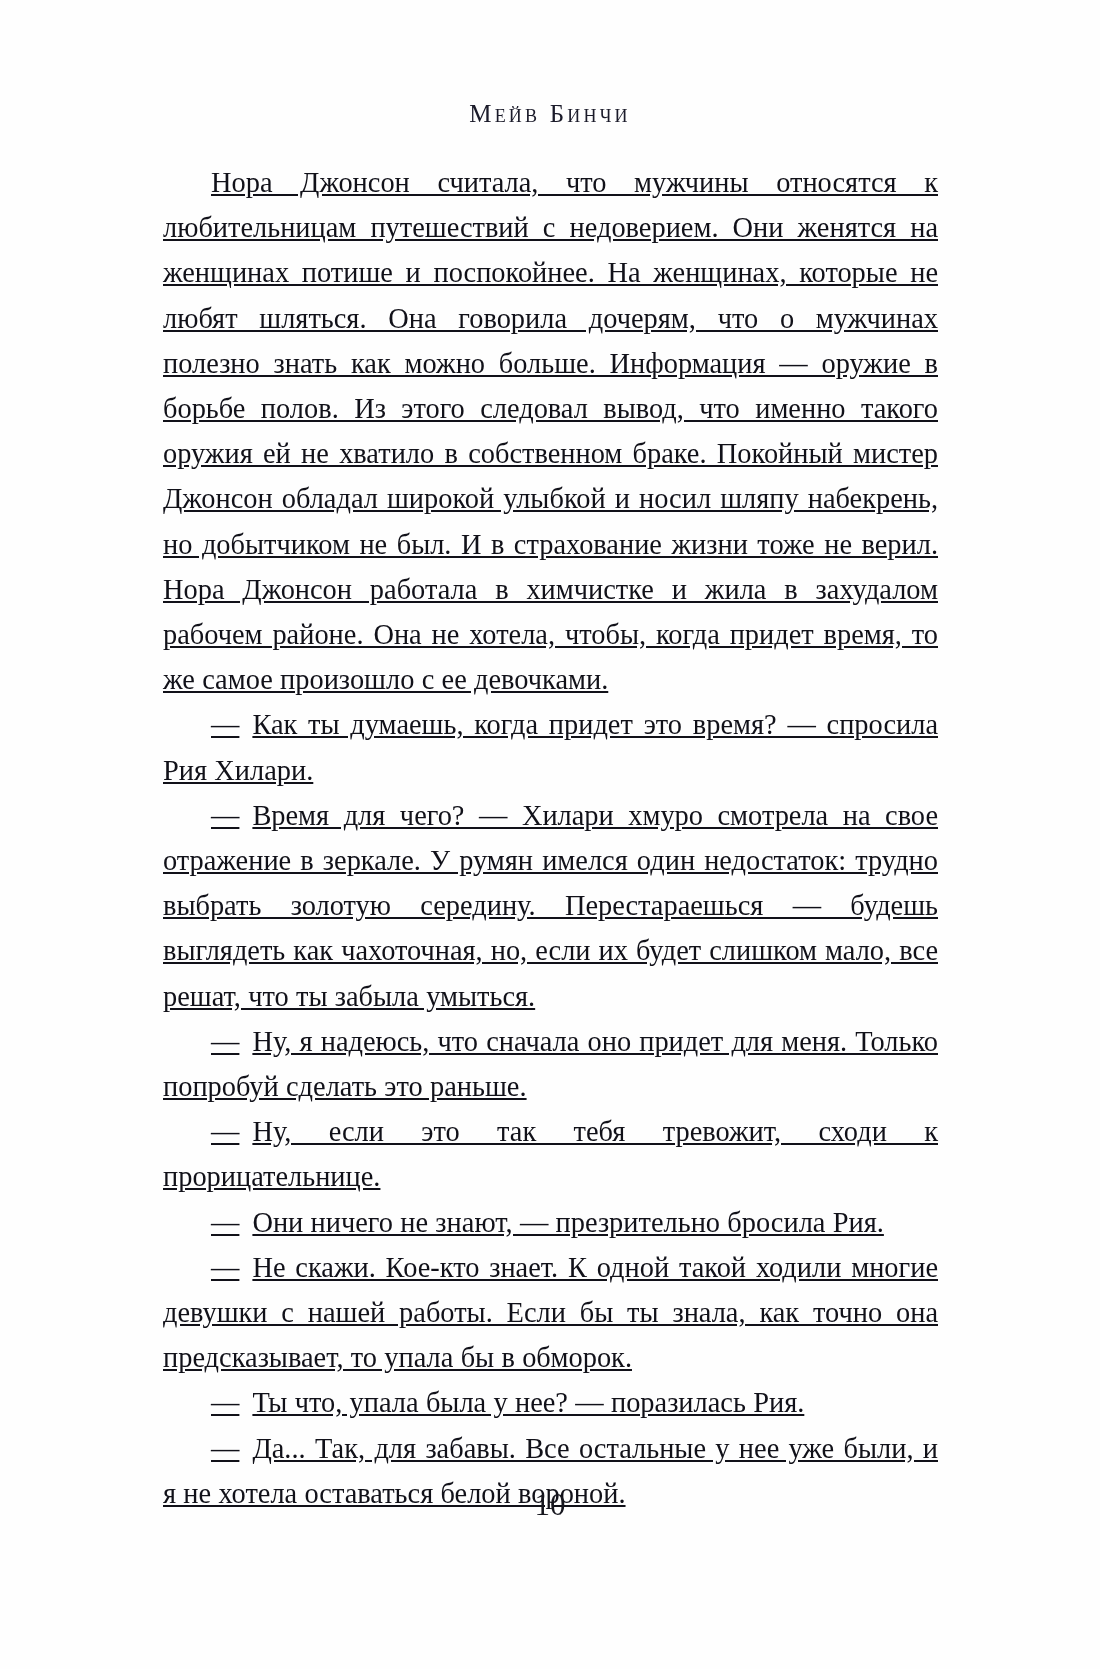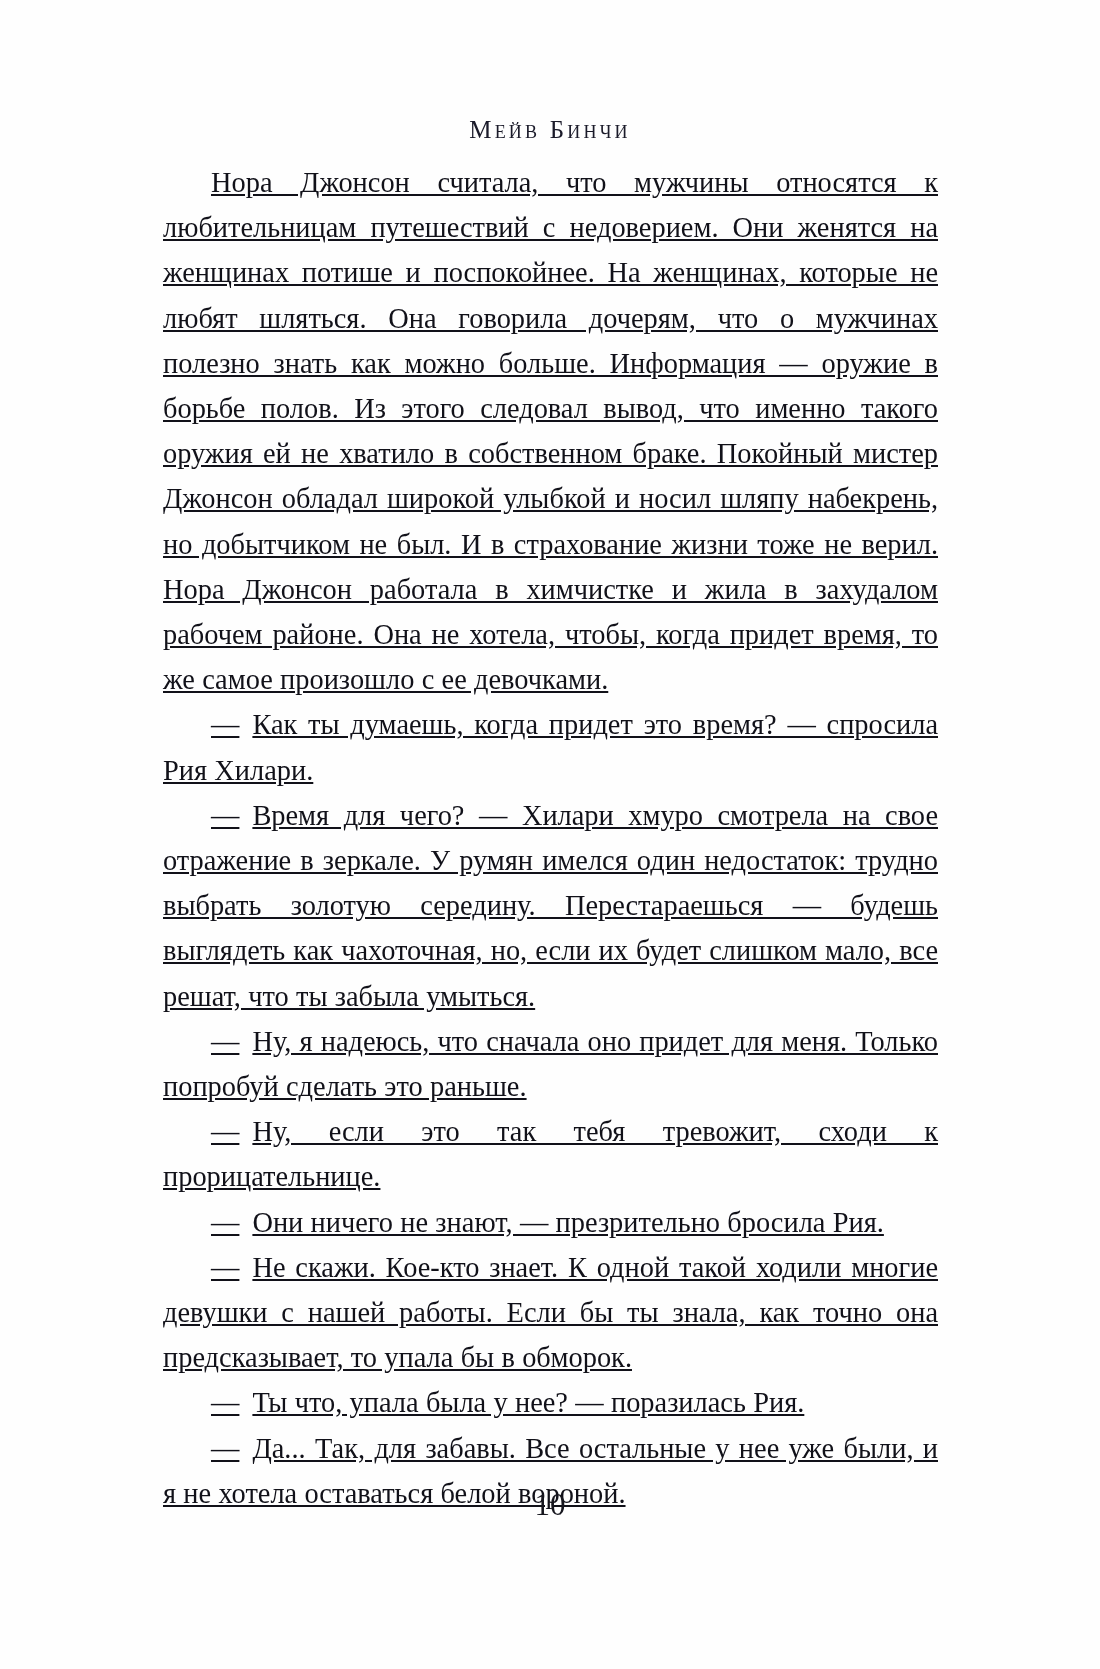--- a/index.html
+++ b/index.html
@@ -18,21 +18,21 @@
     width: 1100px;
     height: 1669px;
     margin: 0 auto;
     background: #fefefe;
     overflow: hidden;
     box-sizing: border-box;
   }
   
   .running-head {
     position: absolute;
-    top: 116px;
+    top: 100px;
     left: 0;
     width: 1100px;
     text-align: center;
     font-family: "Liberation Serif", "DejaVu Serif", serif;
     font-variant: small-caps;
     font-size: 25px;
     letter-spacing: 3.2px;
     color: #1b1b2a;
     white-space: nowrap;
   }

